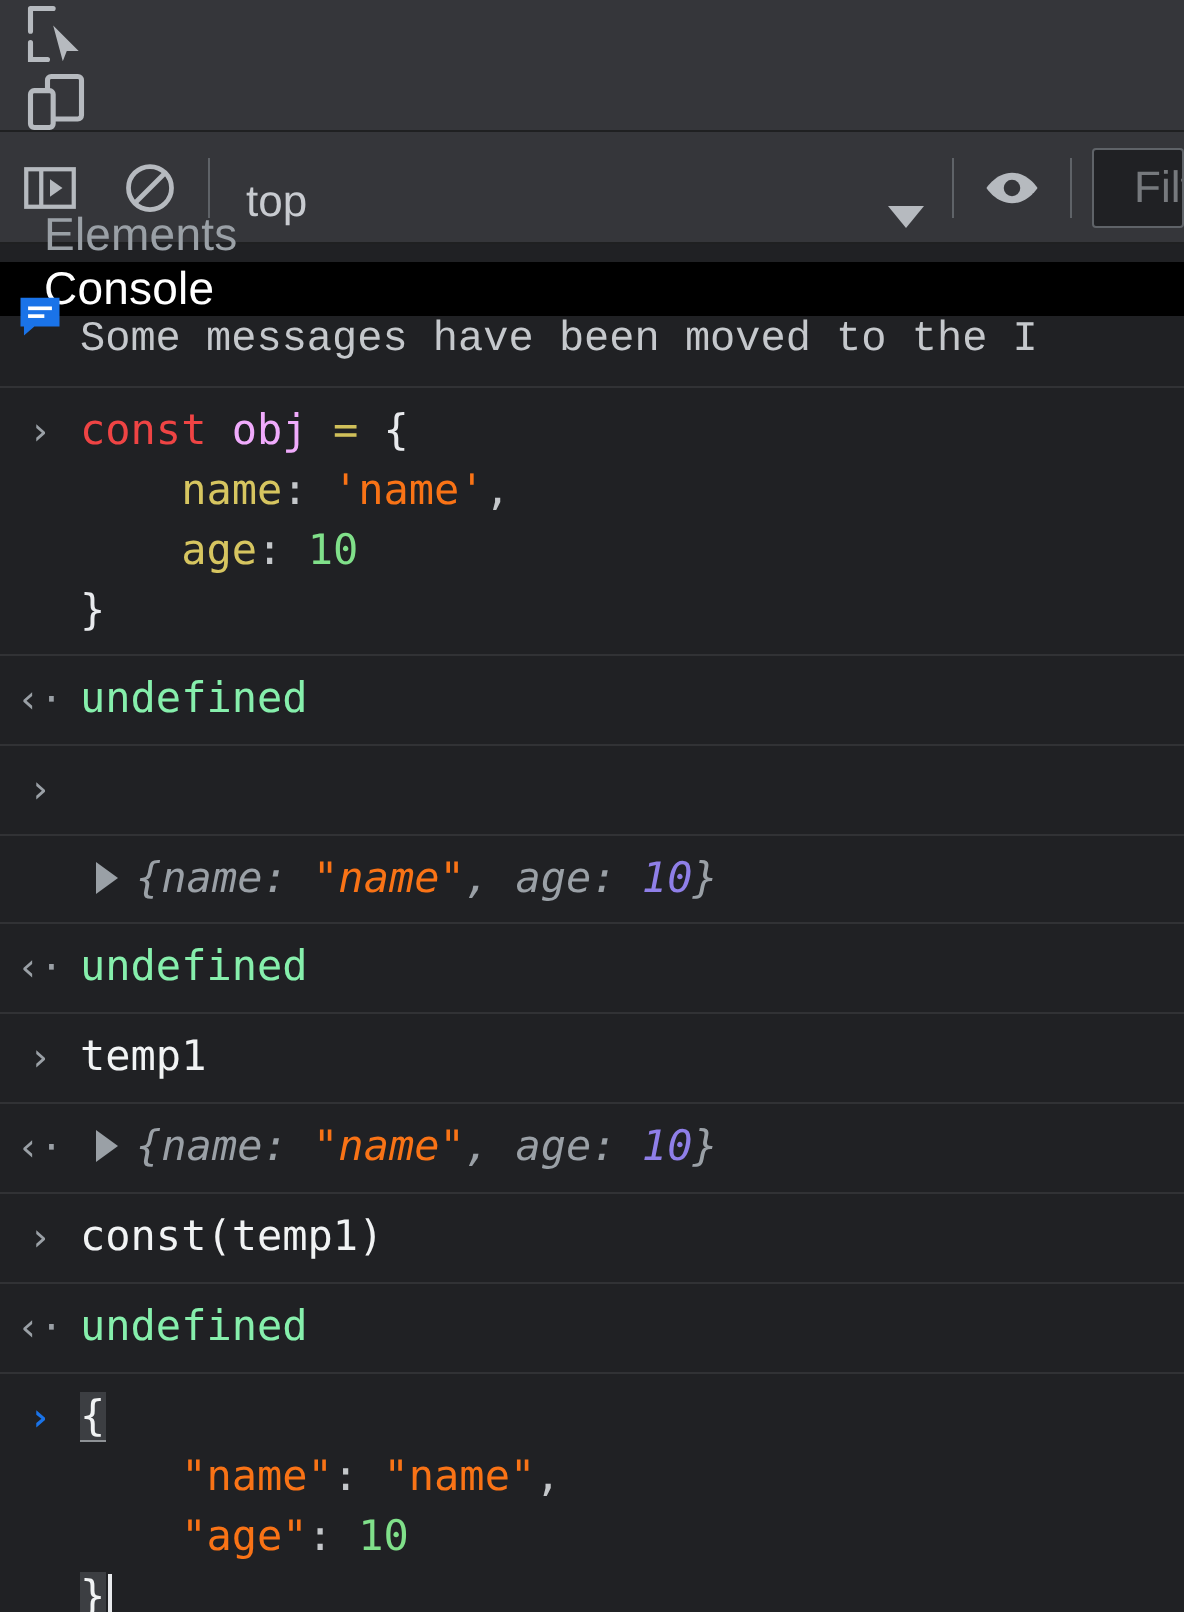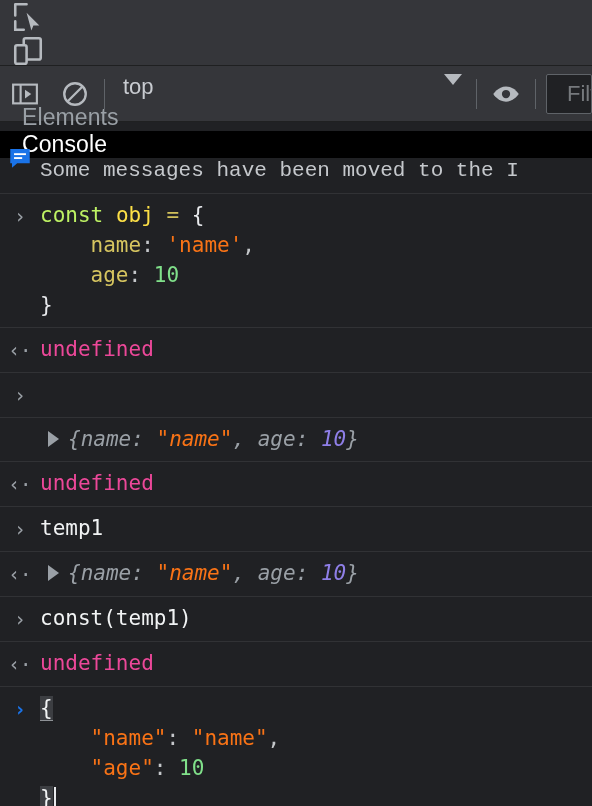--- a/index.html
+++ b/index.html
@@ -73,21 +73,21 @@
   }
   .tl-sep {
     width: 1px;
     height: 30px;
     background: #5f6368;
     flex: 0 0 auto;
     margin: 0 4px;
   }
   .ctx-select {
     display: flex;
-    align-items: flex-start;
+    align-items: flex-end;
     flex: 1 1 auto;
     min-width: 0;
     height: 40px;
     padding: 0 10px 0 14px;
     box-sizing: border-box;
   }
   .ctx-label {
     font-size: 22px;
     color: #c8cbd0;
     flex: 1 1 auto;
@@ -185,30 +185,30 @@
     display: inline-block;
     width: 0; height: 0;
     border-top: 8px solid transparent;
     border-bottom: 8px solid transparent;
     border-left: 11px solid #9aa0a6;
     vertical-align: middle;
     margin: 0 9px 3px 8px;
   }
 
   
-  .t-kw      { color: #bef264; }
-  .t-var     { color: #fde047; }
+  .t-kw      { color: #ef4444; }
+  .t-var     { color: #f0abfc; }
   .t-op      { color: #d0c05a; }
   .t-punc    { color: #e8eaed; }
   .t-plain   { color: #f1f3f4; }
   .t-key     { color: #d6c560; }
   .t-str     { color: #f97316; }
   .t-num     { color: #80e08a; }
   .t-prop    { color: #d6c560; }
-  .t-undef   { color: #ec4899; }
+  .t-undef   { color: #86efac; }
   .t-pkey    { color: #9aa0a6; }
   .t-pnum    { color: #8f7fe8; }
   .t-colon   { color: #c4c7ca; }
   .preview   { font-style: italic; color: #9aa0a6; }
   .eager     { color: #8b8f94; }
   .eager .t-str { color: #d97841; }
   .eager .t-pnum { color: #8f7fe8; }
 
   
   .brmatch {

